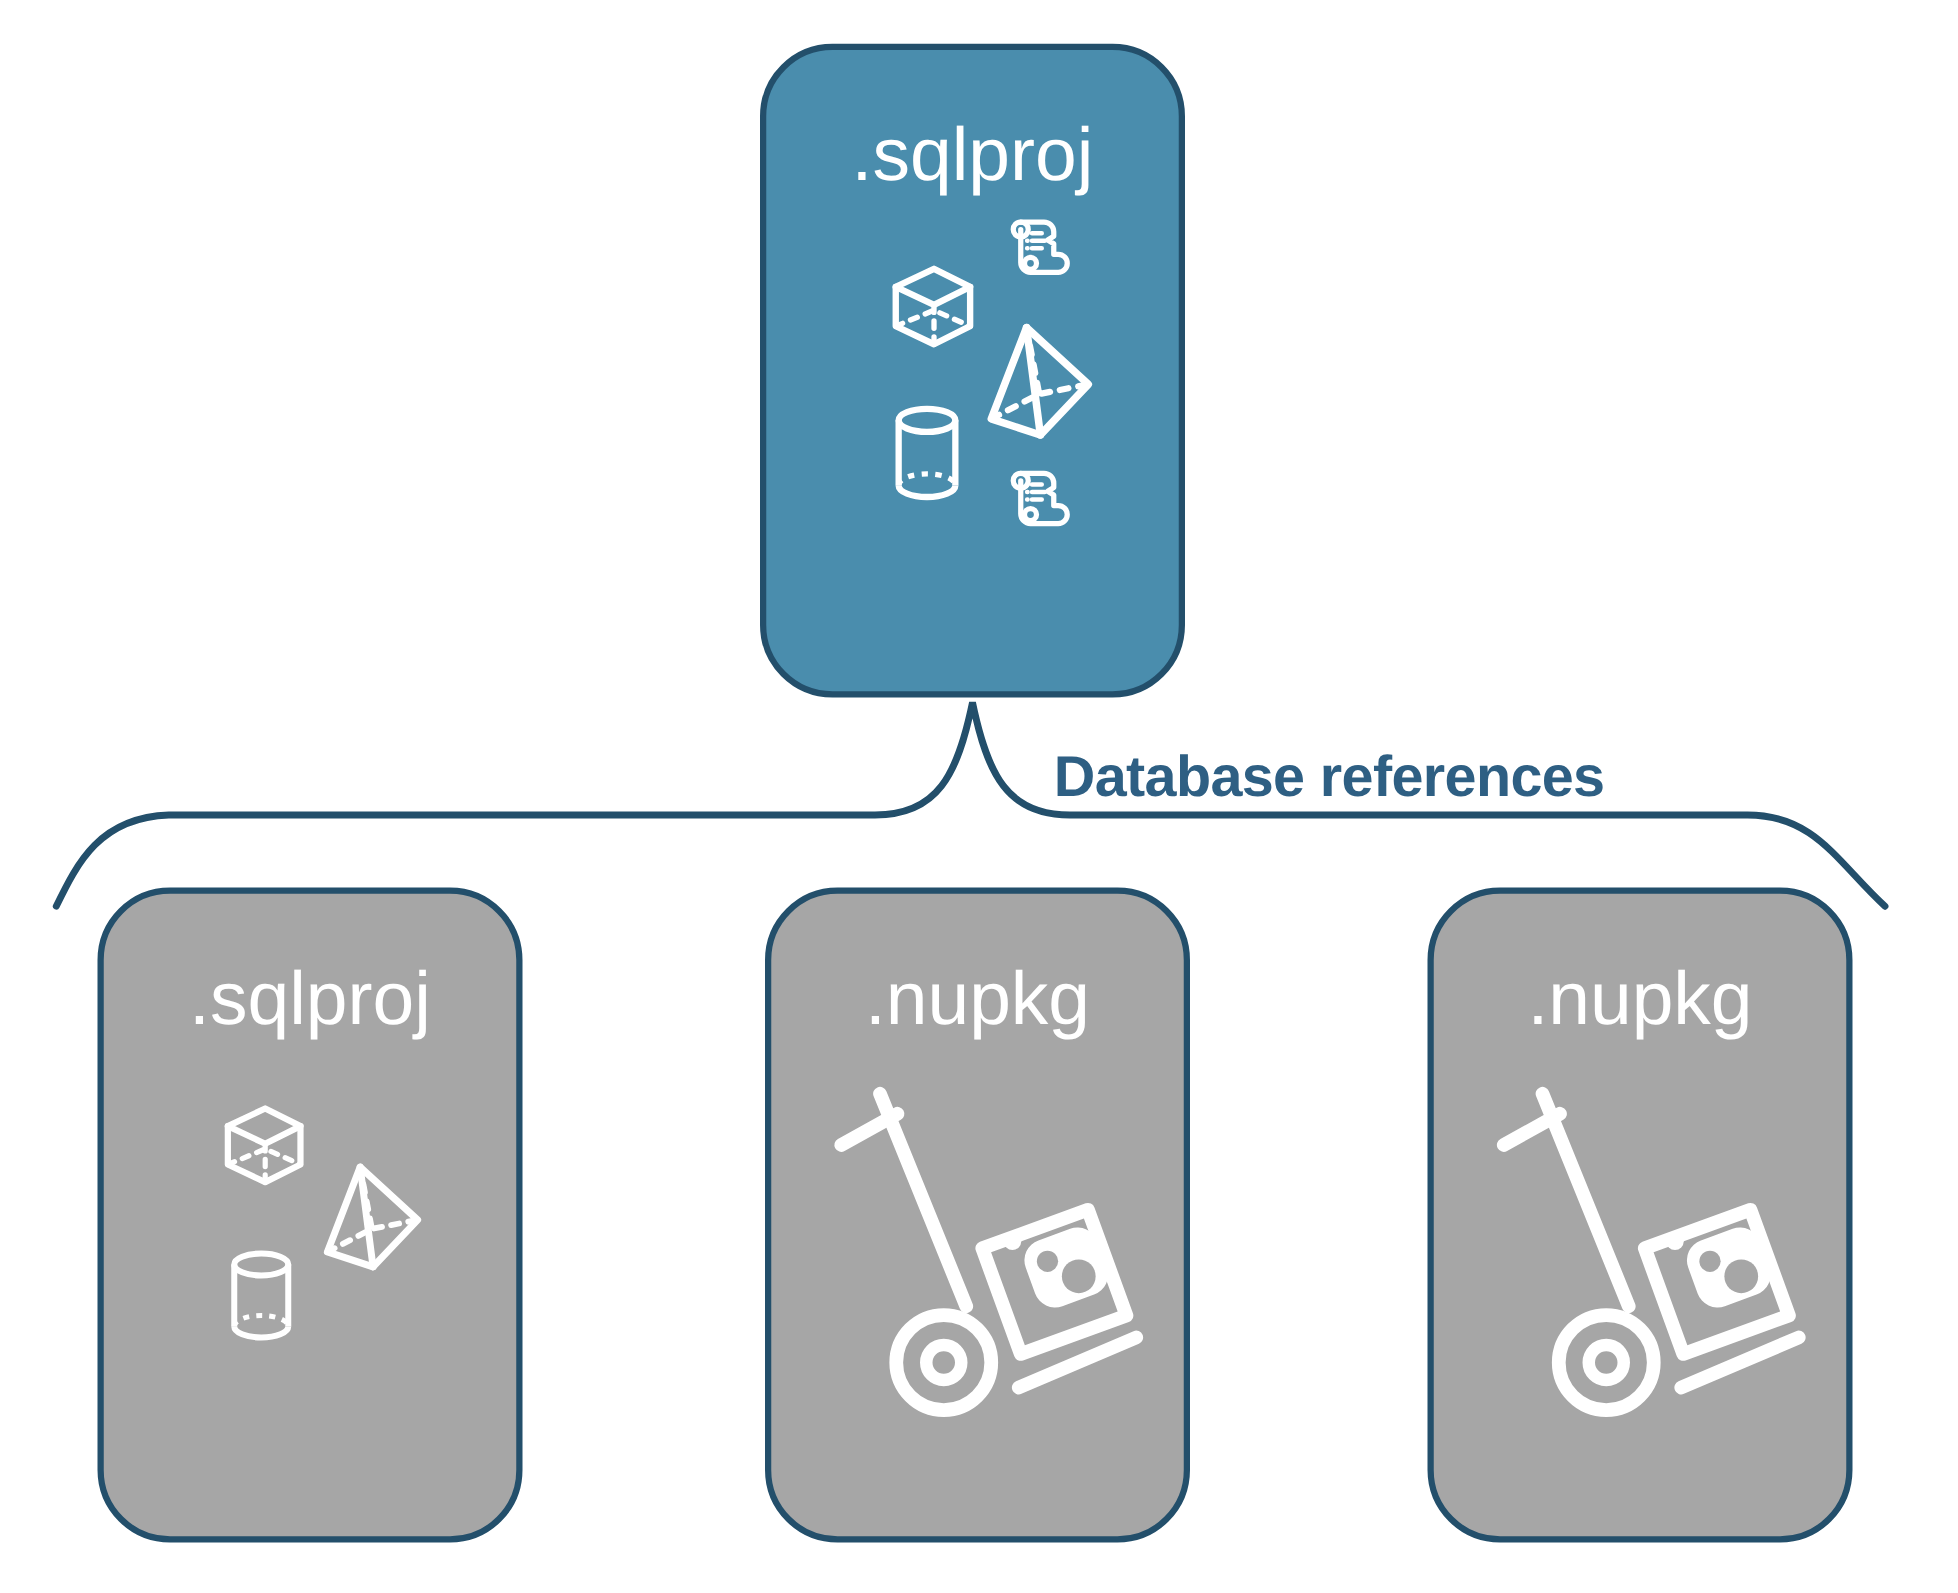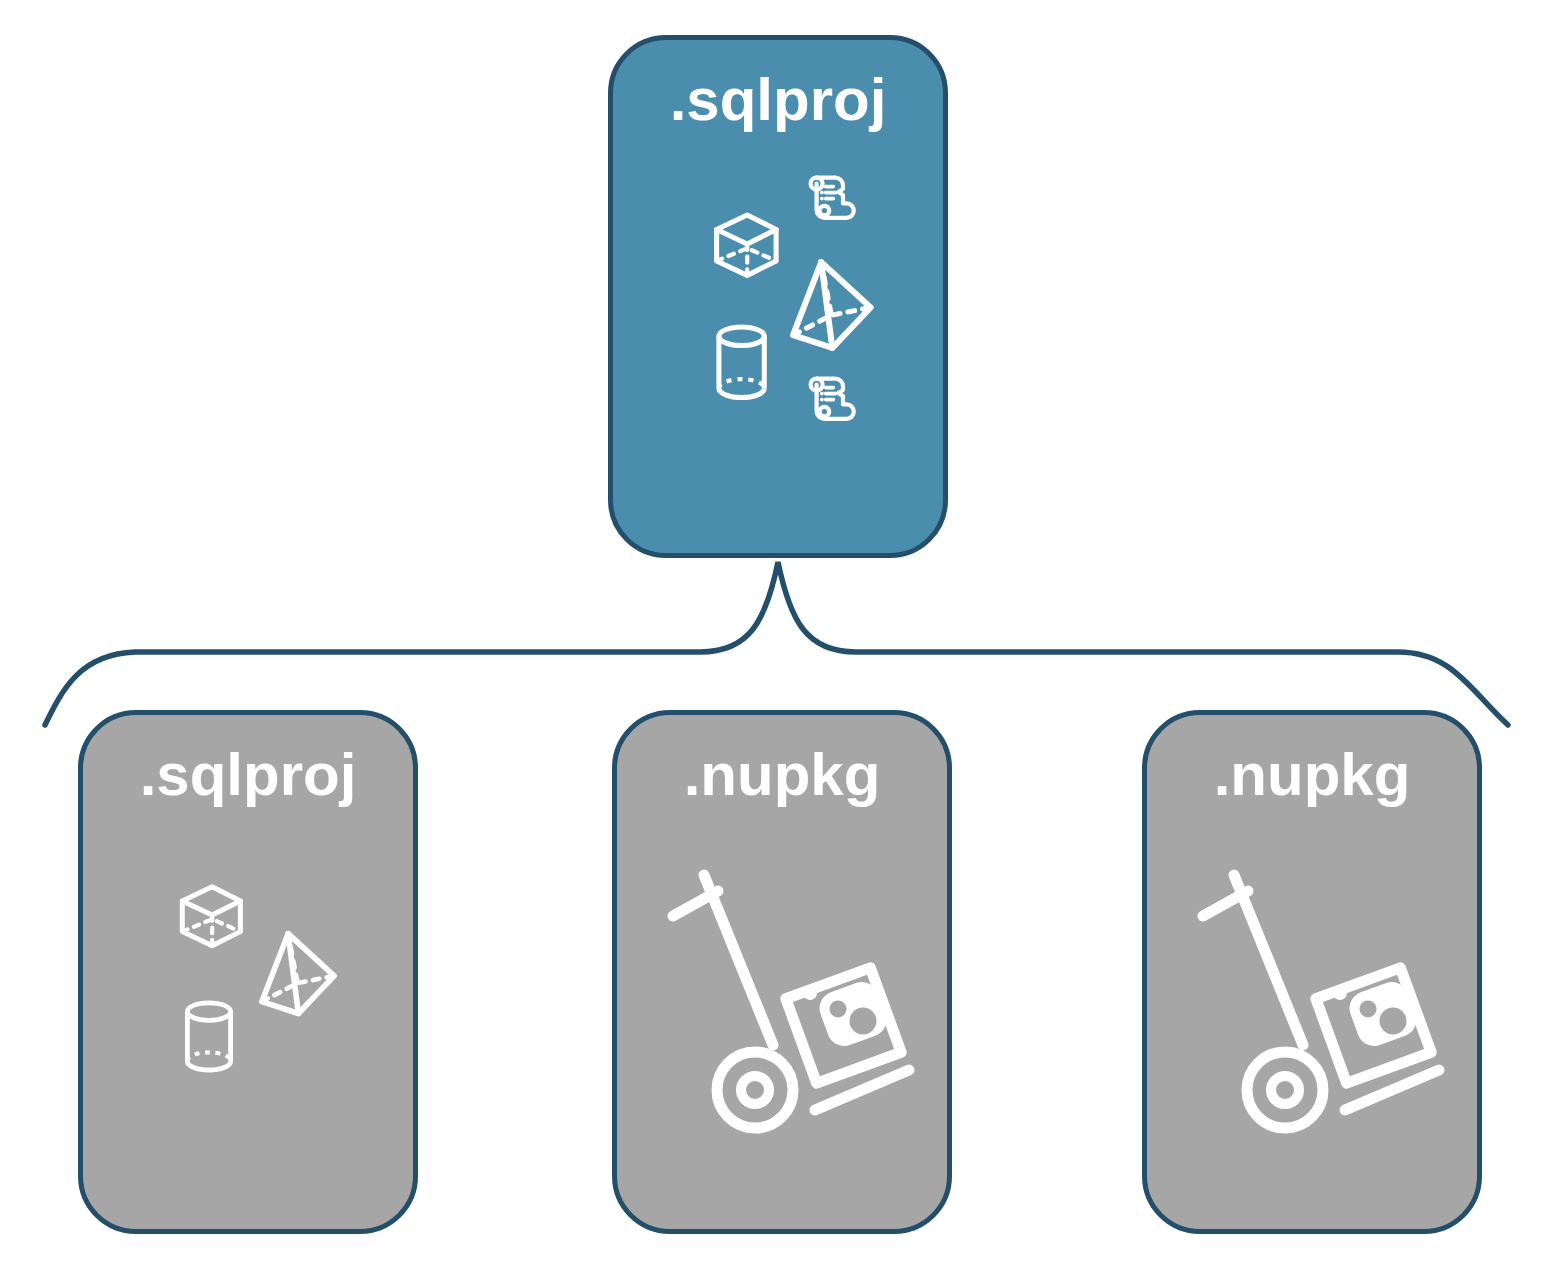--- a/index.html
+++ b/index.html
@@ -15,22 +15,22 @@
     position:relative;width:1566px;height:1274px;background:#ffffff;overflow:hidden;
     font-family:"Liberation Sans",sans-serif;
   }
   .card{
     position:absolute;width:340px;box-sizing:border-box;
     border:5px solid var(--outline);border-radius:58px;
   }
   .card.accent{background:var(--accent-fill);}
   .card.gray{background:var(--gray-fill);}
   .card-title{
-    text-align:center;padding-top:28px;
-    font-weight:700;font-size:60px;line-height:1.05;
+    text-align:center;padding-top:52px;
+    font-weight:400;font-size:60px;line-height:1.05;
     color:var(--card-text);letter-spacing:0px;
   }
   .icon-layer{position:absolute;}
   .brace-svg{position:absolute;left:0;top:550px;}
   .connector-label{
     position:absolute;left:843px;top:594px;
     font-weight:700;font-size:46px;letter-spacing:-0.5px;
     color:var(--label-text);white-space:nowrap;
   }
   svg{display:block;}
@@ -91,20 +91,21 @@
       <use href="#icon-pyramid" transform="translate(79,88)"></use>
       <use href="#icon-cylinder" transform="translate(10,154) scale(0.84)"></use>
       <use href="#icon-scroll" transform="translate(100,204) scale(0.6)"></use>
     </svg>
   </div>
 
   <svg class="brace-svg" width="1566" height="200" viewBox="0 0 1566 200">
     <path d="M45 175 C62 140 80 104 135 102 L700 102 C750 102 766 70 778 12 C790 70 806 102 856 102 L1398 102 C1452 102 1470 140 1508 175" fill="none" stroke="var(--outline)" stroke-width="5.5" stroke-linecap="round"></path>
   </svg>
 
+  <div class="connector-label">Database references</div>
 
   <div class="card gray" style="left:78px;top:710px;height:524px;">
     <div class="card-title">.sqlproj</div>
     <svg class="icon-layer" style="left:80px;top:155px;" width="190" height="220" viewBox="0 0 190 220" stroke="#ffffff">
       <use href="#icon-cube" transform="translate(6,6) scale(0.83)"></use>
       <use href="#icon-pyramid" transform="translate(84,58) scale(0.93)"></use>
       <use href="#icon-cylinder" transform="translate(14,128) scale(0.8)"></use>
     </svg>
   </div>
 

